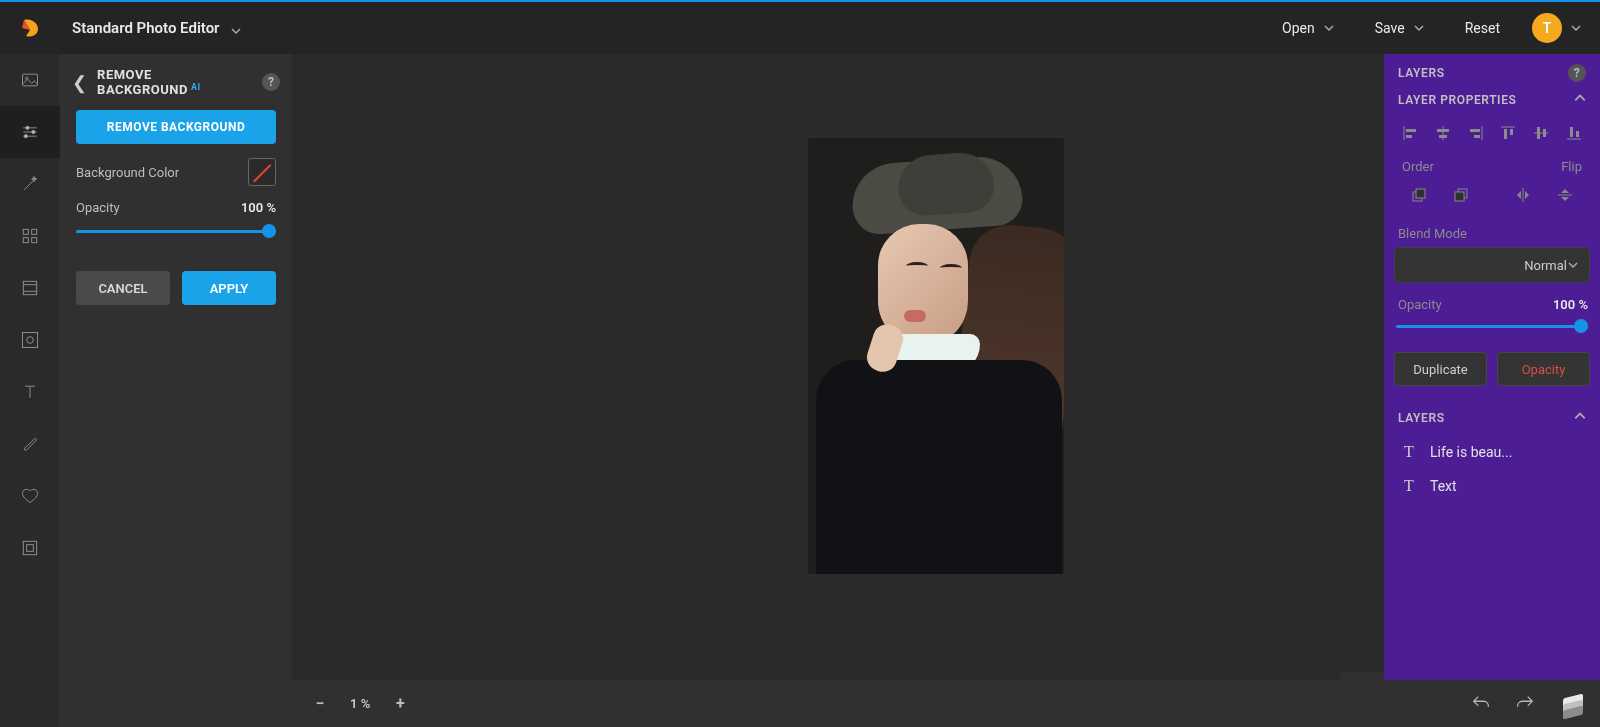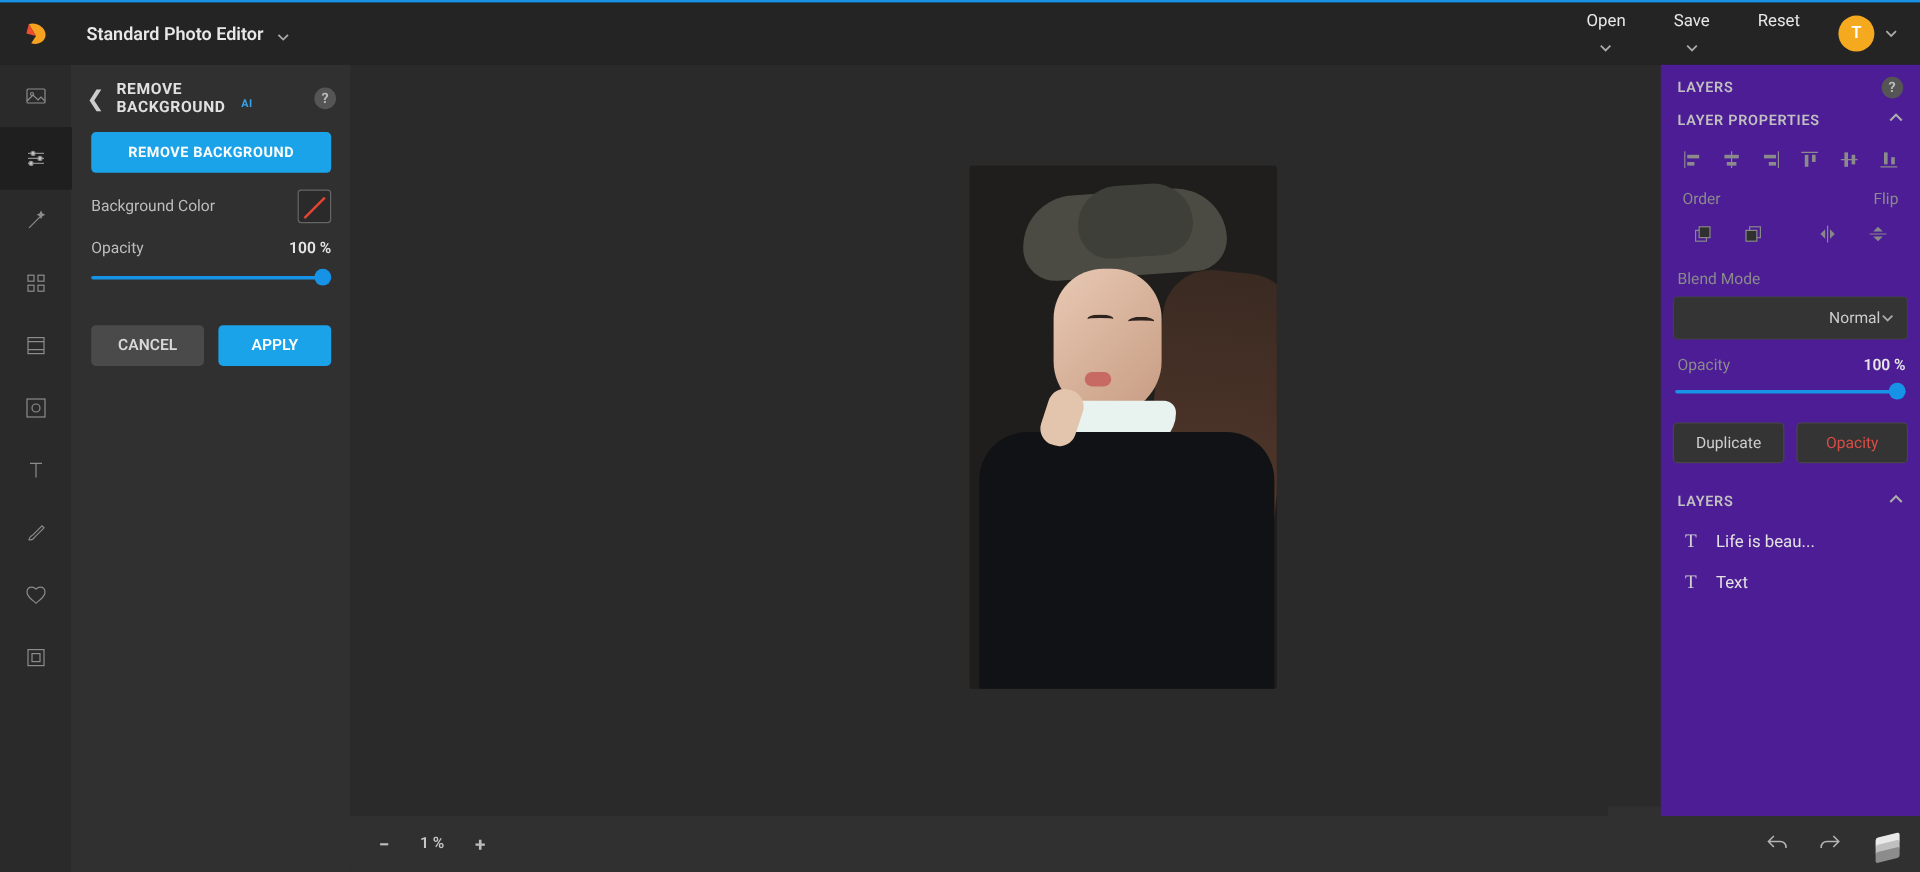--- a/index.html
+++ b/index.html
@@ -7,36 +7,36 @@
 
 
 .header { position: absolute; left:0; top:0; width:1600px; height:54px; background:#242424; border-top:2px solid #1693e7; display:flex; align-items:center; }
 .logo { width:60px; display:flex; justify-content:center; align-items:center; }
 .logo-svg { width:24px; height:24px; }
 .app-title { margin-left:12px; display:flex; align-items:flex-end; gap:10px; }
 .app-title span { font-size:15px; font-weight:600; color:#e8e8e8; }
 .chev { width:12px;height:12px;display:inline-flex;align-items:center;justify-content:center;color:#aaa;font-size:12px; }
 .chev svg{width:10px;height:10px;}
 .top-actions { position:absolute; right:100px; display:flex; gap:40px; }
-.top-action { display:flex; align-items:center; gap:8px; color:#e8e8e8; font-size:14px; cursor:pointer;flex-direction:column; }
+.top-action { display:flex; align-items:center; gap:8px; color:#e8e8e8; font-size:14px; cursor:pointer; }
 .user-area { position:absolute; right:18px; display:flex; align-items:center; gap:8px; }
 .avatar { width:30px;height:30px;border-radius:50%;background:#f4a91e;display:flex;align-items:center;justify-content:center;color:#fff;font-weight:600;font-size:14px;}
 
 
 .toolcol { position:absolute; left:0; top:54px; width:60px; height:673px; background:#2a2a2a; border-right:1px solid #303030; }
 .tool { width:60px; height:52px; display:flex; align-items:center; justify-content:center; color:#888; }
 .tool.active { background:#1f1f1f; color:#c7c7c7; }
 .tool.bottom { position:absolute; bottom:8px; }
 .tool svg { width:20px; height:20px; stroke:#8c8c8c; fill:none; stroke-width:1.2; }
 
 
 .options { position:absolute; left:60px; top:54px; width:232px; height:673px; background:#303030; padding:8px 0 0 0; }
 .options-header { display:flex; align-items:center; height:40px; padding:0 12px; gap:10px; }
 .options-header .title { font-size:13px; font-weight:700; letter-spacing:.5px; color:#e0e0e0; flex:1; }
-.options-header .ai { color:#36a3ec; font-size:9px; font-weight:700; margin-left:13px; position:relative; top:-4px;}
+.options-header .ai { color:#36a3ec; font-size:9px; font-weight:700; margin-left:3px; position:relative; top:-4px;}
 .help-icon { width:18px;height:18px;border-radius:50%;background:#555;color:#bbb;display:flex;align-items:center;justify-content:center;font-size:12px;font-weight:700; }
 .primary-btn { margin:8px 16px 0 16px; height:34px; border-radius:4px; background:#1aa3e8; color:#fff; font-size:12px; font-weight:700; letter-spacing:.5px; display:flex; align-items:center; justify-content:center; cursor:pointer; }
 .row { display:flex; align-items:center; justify-content:space-between; padding:14px 16px 0 16px; font-size:13px; color:#bdbdbd; }
 .swatch { width:28px;height:28px;border:1px solid #666;border-radius:3px;position:relative;background:#2a2a2a;}
 .swatch:before{content:"";position:absolute;left:4px;top:22px;width:24px;height:0;border-top:2px solid #e64533;transform:rotate(-45deg);transform-origin:left top;}
 .value { color:#e6e6e6; font-weight:600; font-size:13px; }
 .slider-wrap{padding:6px 16px 0 16px;}
 .slider { position:relative; height:20px; }
 .slider .track{position:absolute;left:0;right:0;top:9px;height:3px;background:#1693e7;border-radius:2px;}
 .slider .thumb{position:absolute;top:3px;width:14px;height:14px;border-radius:50%;background:#1693e7;}

